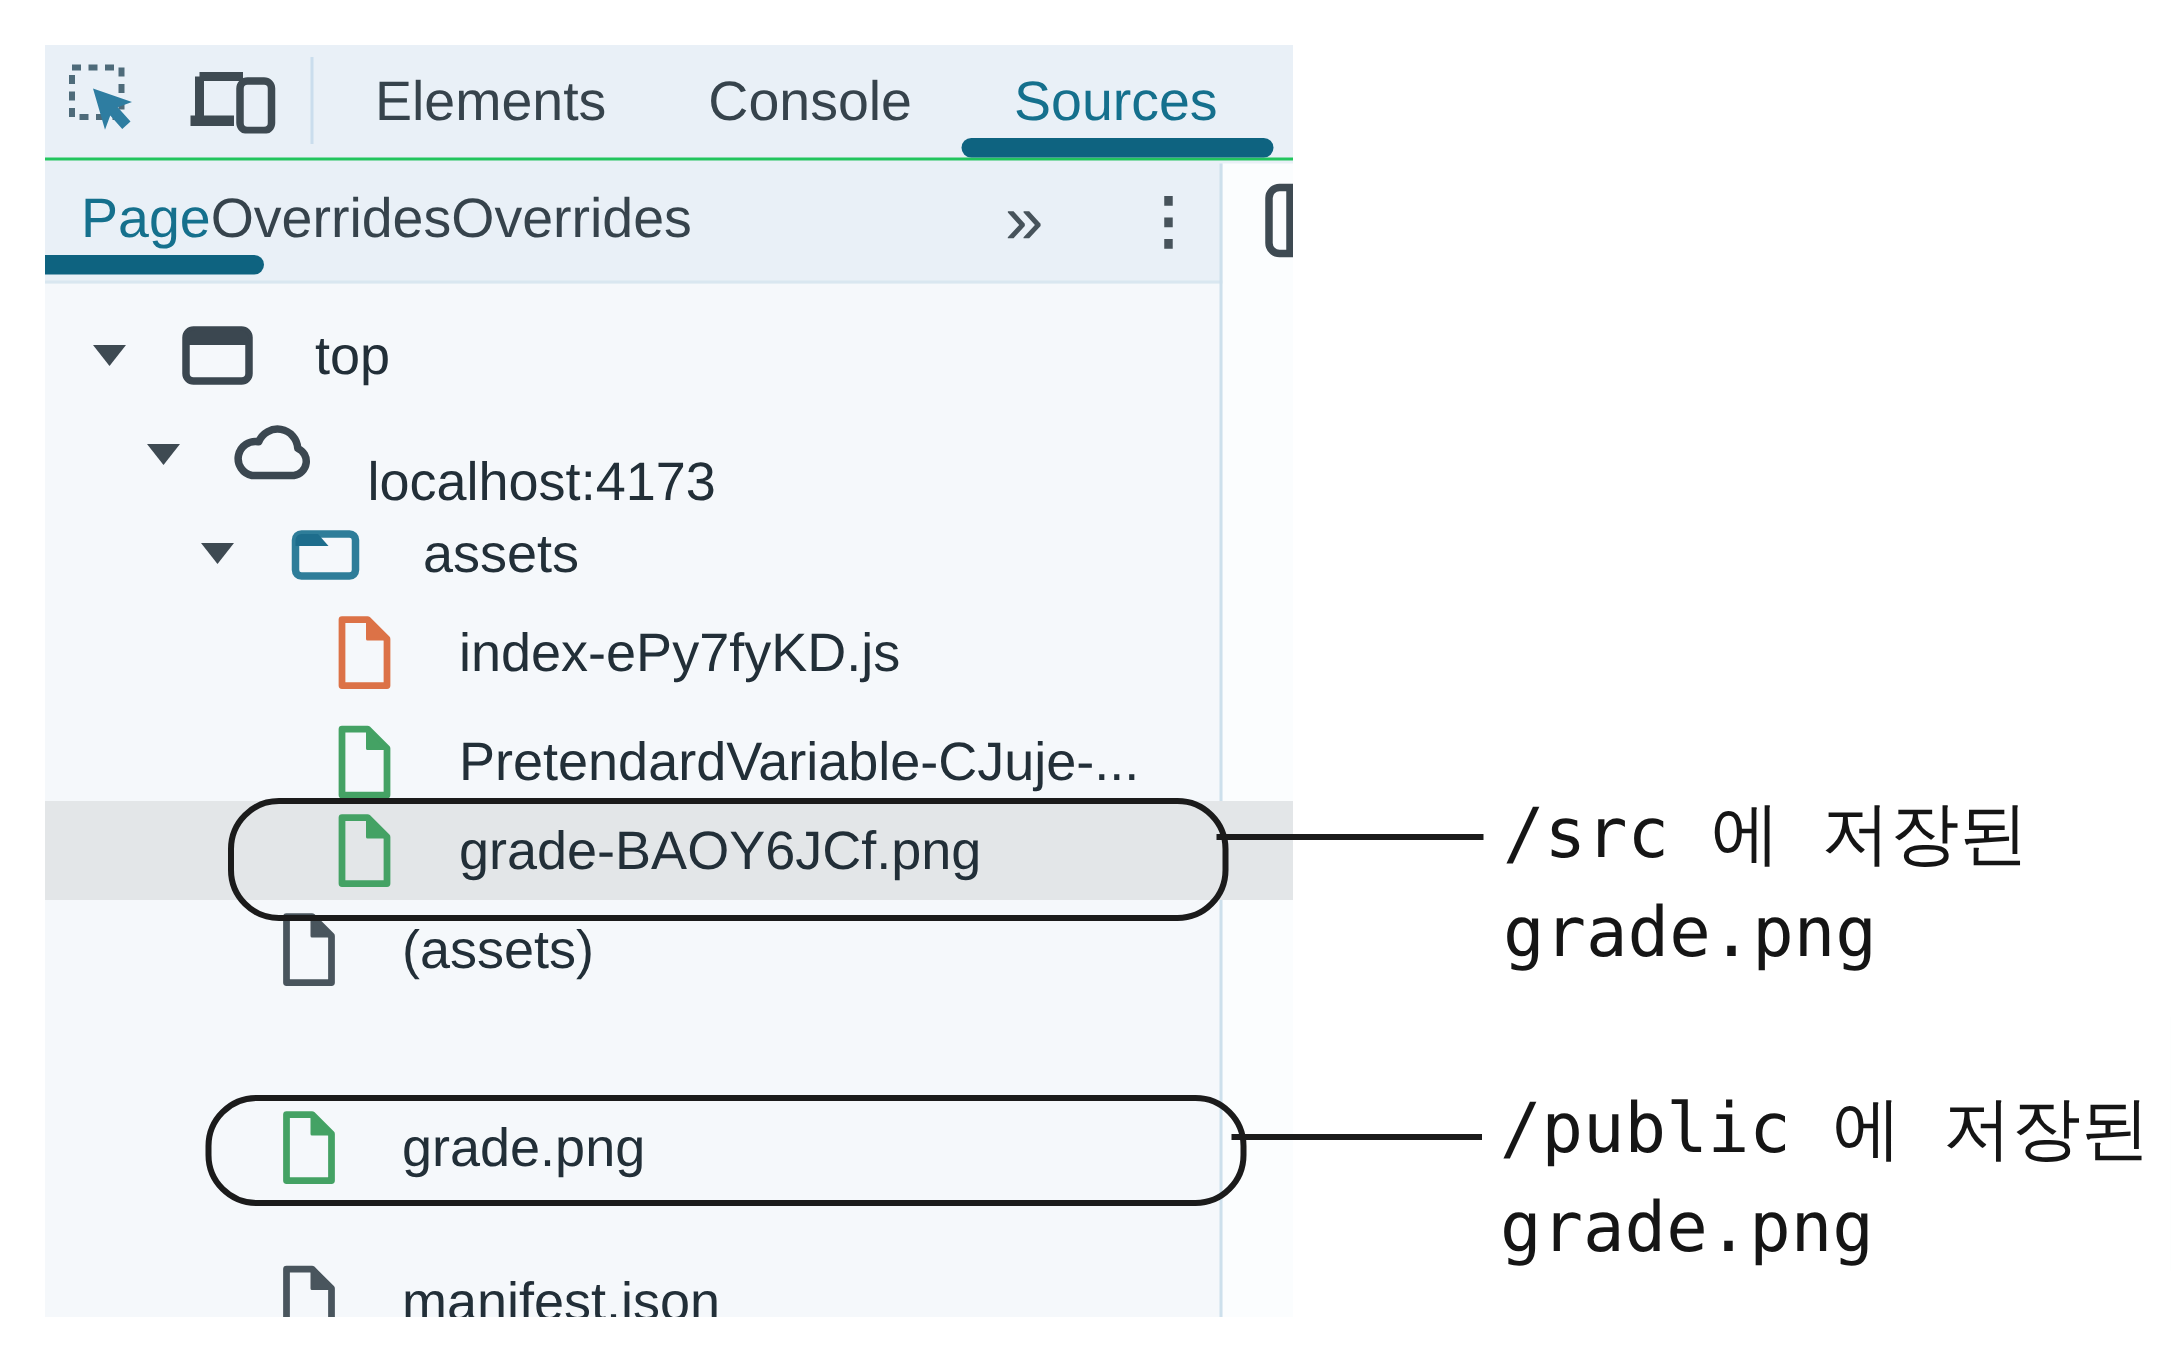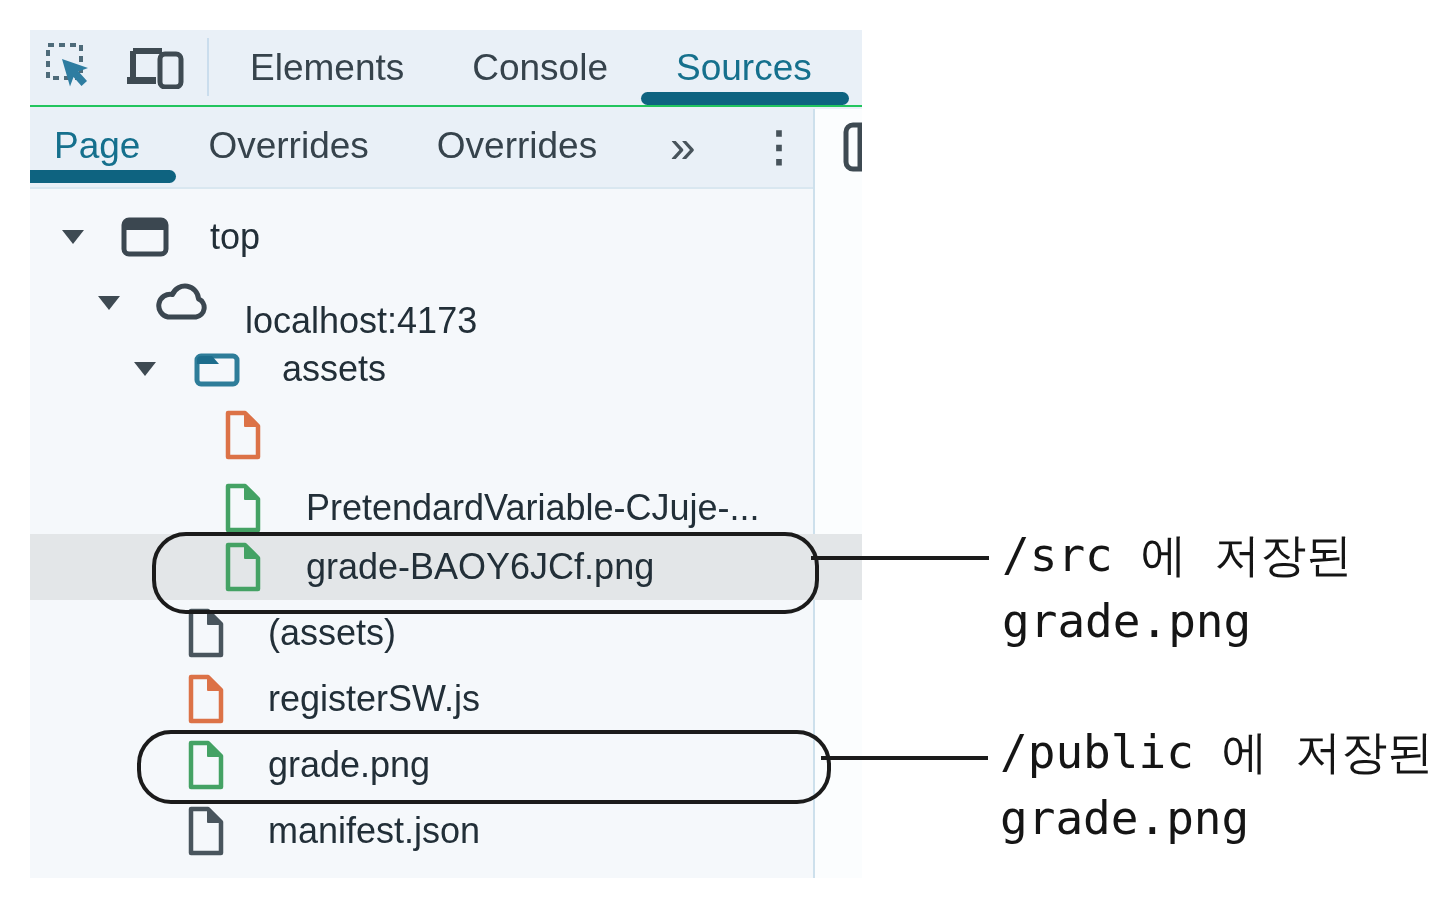--- a/index.html
+++ b/index.html
@@ -12,21 +12,21 @@
   .toolbar1{position:absolute;left:0;top:0;width:832px;height:75px;background:#e9f0f7;
             border-bottom:8px solid #22c55e;}
   .toolbar2{position:absolute;left:0;top:77px;width:832px;height:80px;background:#e9f0f7;
             border-bottom:2px solid #d9e7f0;}
 
   .insp-icon{position:absolute;left:15px;top:12px;width:48px;height:48px;}
   .dev-icon{position:absolute;left:96px;top:15px;width:58px;height:44px;}
   .vdiv1{position:absolute;left:177px;top:8px;width:2px;height:58px;background:#cadded;}
 
   .tabs1{position:absolute;left:220px;top:0;height:75px;display:flex;gap:68px;align-items:center;}
-  .tabs2{position:absolute;left:24px;top:0;height:78px;display:flex;gap:68px;align-items:center;}
+  .tabs2{position:absolute;left:24px;top:0;height:78px;display:flex;align-items:center;}
   .tab{position:relative;font-size:37px;color:#36434c;height:100%;
        display:flex;align-items:center;cursor:default;white-space:nowrap;}
   .tab.active{color:#15708d;}
   .tabs1 .tab.active::after{content:"";position:absolute;left:-35px;right:-37px;bottom:0;
        height:13px;background:#0e6380;border-radius:8px;}
   .tabs2 .tab.active::after{content:"";position:absolute;left:-24px;right:-36px;bottom:2px;
        height:13px;background:#0e6380;border-radius:0 8px 8px 0;}
   .chev{position:absolute;left:640px;top:0;height:78px;display:flex;align-items:center;
         font-size:46px;color:#47535b;}
   .kebab{position:absolute;left:728px;top:0;height:78px;display:flex;align-items:center;
@@ -135,20 +135,21 @@
           </span>
           <span class="label">assets</span>
         </div>
         <div class="row lvl3f" style="top: 215px;">
           <span class="icon">
             <svg width="40" height="50" viewBox="0 0 40 50">
               <path d="M6 3 H23 L36 16 V47 H6 Z" fill="none" stroke="#dc7247" stroke-width="4.5" stroke-linejoin="round"></path>
               <path d="M23 3 L36 16 H23 Z" fill="#dc7247" stroke="#dc7247" stroke-width="2" stroke-linejoin="round"></path>
             </svg>
           </span>
+          <span class="label">index-ePy7fyKD.js</span>
         </div>
         <div class="row lvl3f" style="top: 288px;">
           <span class="icon">
             <svg width="40" height="50" viewBox="0 0 40 50">
               <path d="M6 3 H23 L36 16 V47 H6 Z" fill="none" stroke="#44a264" stroke-width="4.5" stroke-linejoin="round"></path>
               <path d="M23 3 L36 16 H23 Z" fill="#44a264" stroke="#44a264" stroke-width="2" stroke-linejoin="round"></path>
             </svg>
           </span>
           <span class="label">PretendardVariable-CJuje-...</span>
         </div>
@@ -163,39 +164,30 @@
         </div>
         <div class="row lvl2f" style="top: 413px;">
           <span class="icon">
             <svg width="40" height="50" viewBox="0 0 40 50">
               <path d="M6 3 H23 L36 16 V47 H6 Z" fill="none" stroke="#49555d" stroke-width="4.5" stroke-linejoin="round"></path>
               <path d="M23 3 L36 16 H23 Z" fill="#49555d" stroke="#49555d" stroke-width="2" stroke-linejoin="round"></path>
             </svg>
           </span>
           <span class="label">(assets)</span>
         </div>
-        <div class="row lvl2f" style="top: 479px;">
-          <span class="icon">
-            <svg width="40" height="50" viewBox="0 0 40 50">
-              <path d="M6 3 H23 L36 16 V47 H6 Z" fill="none" stroke="#dc7247" stroke-width="4.5" stroke-linejoin="round"></path>
-              <path d="M23 3 L36 16 H23 Z" fill="#dc7247" stroke="#dc7247" stroke-width="2" stroke-linejoin="round"></path>
-            </svg>
-          </span>
-          <span class="label">registerSW.js</span>
-        </div>
         <div class="row lvl2f" style="top: 545px;">
           <span class="icon">
             <svg width="40" height="50" viewBox="0 0 40 50">
               <path d="M6 3 H23 L36 16 V47 H6 Z" fill="none" stroke="#44a264" stroke-width="4.5" stroke-linejoin="round"></path>
               <path d="M23 3 L36 16 H23 Z" fill="#44a264" stroke="#44a264" stroke-width="2" stroke-linejoin="round"></path>
             </svg>
           </span>
           <span class="label">grade.png</span>
         </div>
-        <div class="row lvl2f" style="top: 611px; align-items: center;">
+        <div class="row lvl2f" style="top: 648px; align-items: center;">
           <span class="icon">
             <svg width="40" height="50" viewBox="0 0 40 50">
               <path d="M6 3 H23 L36 16 V47 H6 Z" fill="none" stroke="#49555d" stroke-width="4.5" stroke-linejoin="round"></path>
               <path d="M23 3 L36 16 H23 Z" fill="#49555d" stroke="#49555d" stroke-width="2" stroke-linejoin="round"></path>
             </svg>
           </span>
           <span class="label">manifest.json</span>
         </div>
       </div>
   </div>

